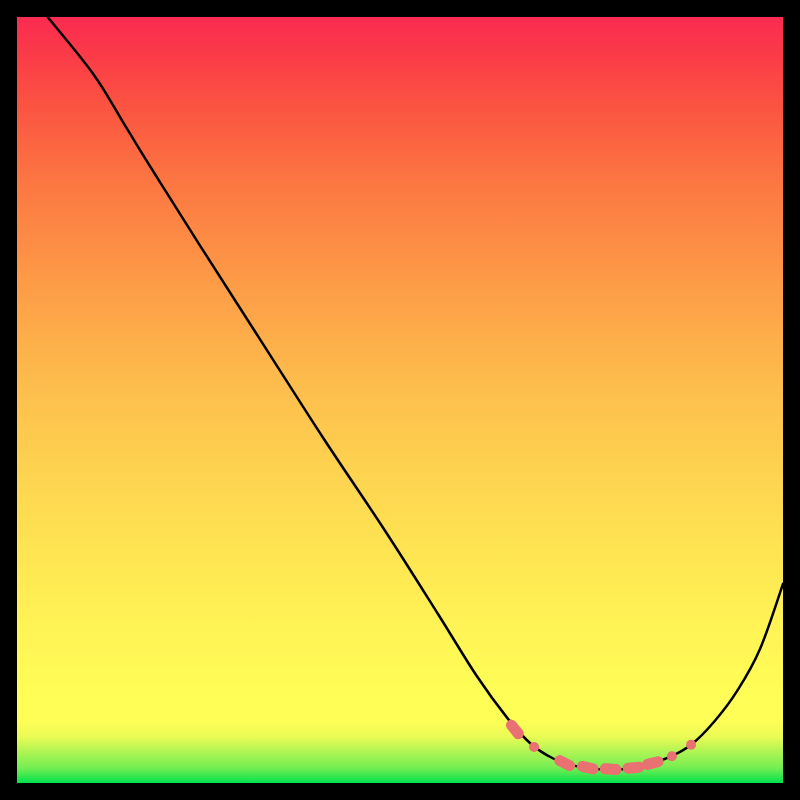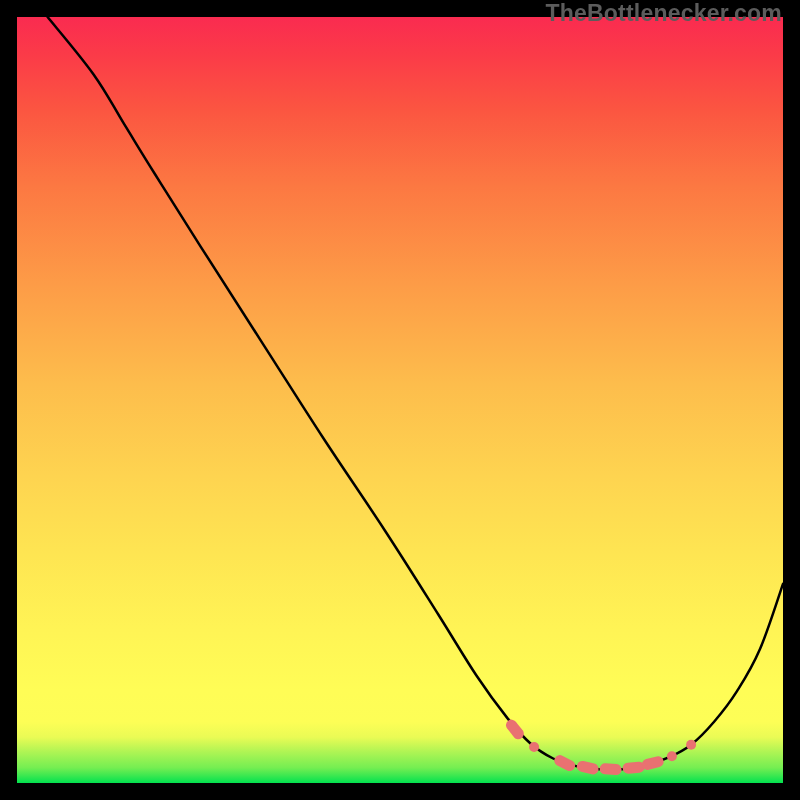--- a/index.html
+++ b/index.html
@@ -86,14 +86,13 @@
           <rect x="-11.0" y="-5.5" width="22" height="11" rx="5.5" fill="#e97171" transform="translate(547.7 746.1) rotate(26.6)"></rect>
           <rect x="-11.0" y="-5.5" width="22" height="11" rx="5.5" fill="#e97171" transform="translate(570.7 750.7) rotate(13.1)"></rect>
           <rect x="-11.0" y="-5.5" width="22" height="11" rx="5.5" fill="#e97171" transform="translate(593.6 752.2) rotate(3.8)"></rect>
           <rect x="-11.0" y="-5.5" width="22" height="11" rx="5.5" fill="#e97171" transform="translate(616.6 750.7) rotate(-4.8)"></rect>
           <rect x="-11.0" y="-5.5" width="22" height="11" rx="5.5" fill="#e97171" transform="translate(635.8 746.1) rotate(-14.0)"></rect>
           <circle cx="654.9" cy="739.2" r="5" fill="#e97171"></circle>
           <circle cx="674.1" cy="727.7" r="5" fill="#e97171"></circle>
         </g>
     </svg>
   </div>
-  <div class="watermark">TheBottlenecker.com</div>
 </div>
 
 </body></html>

